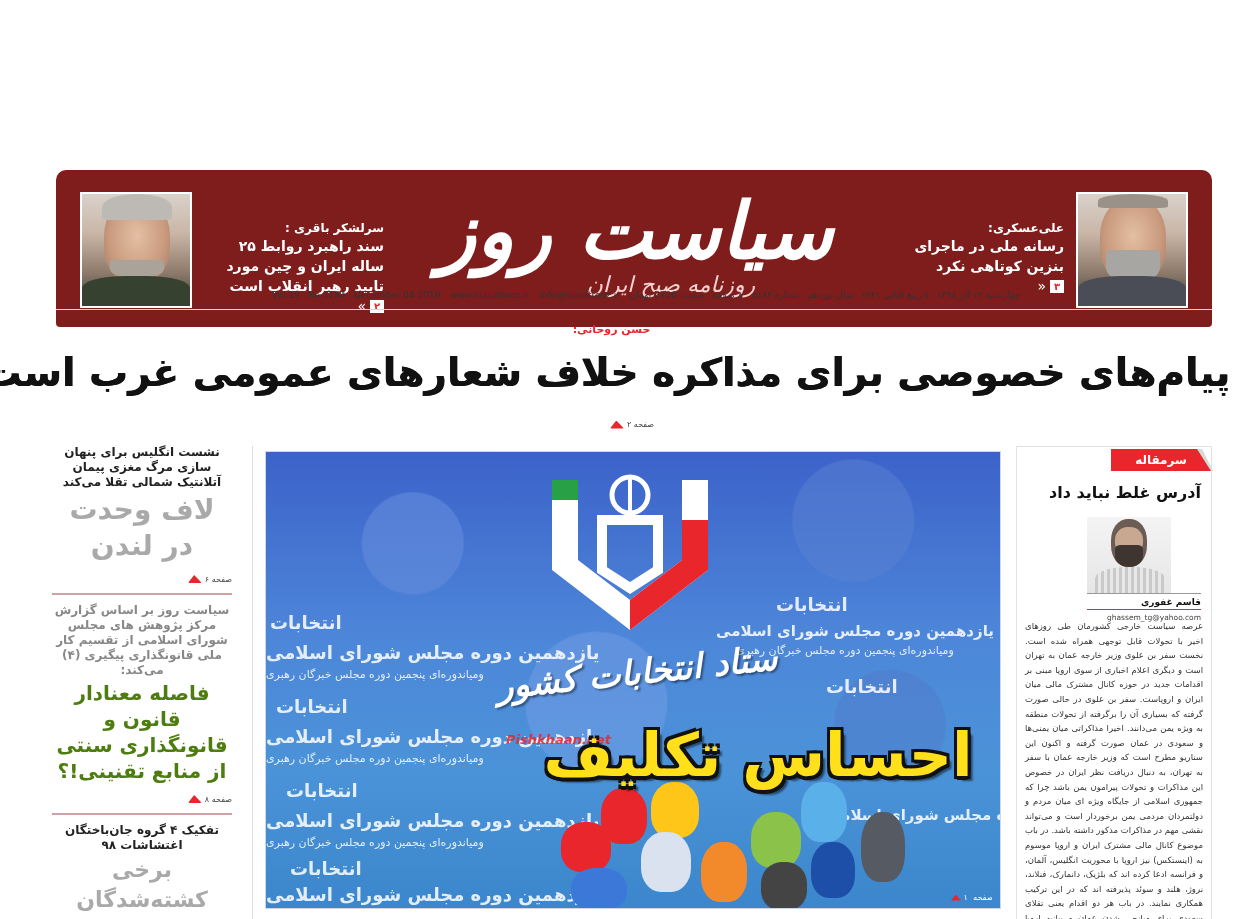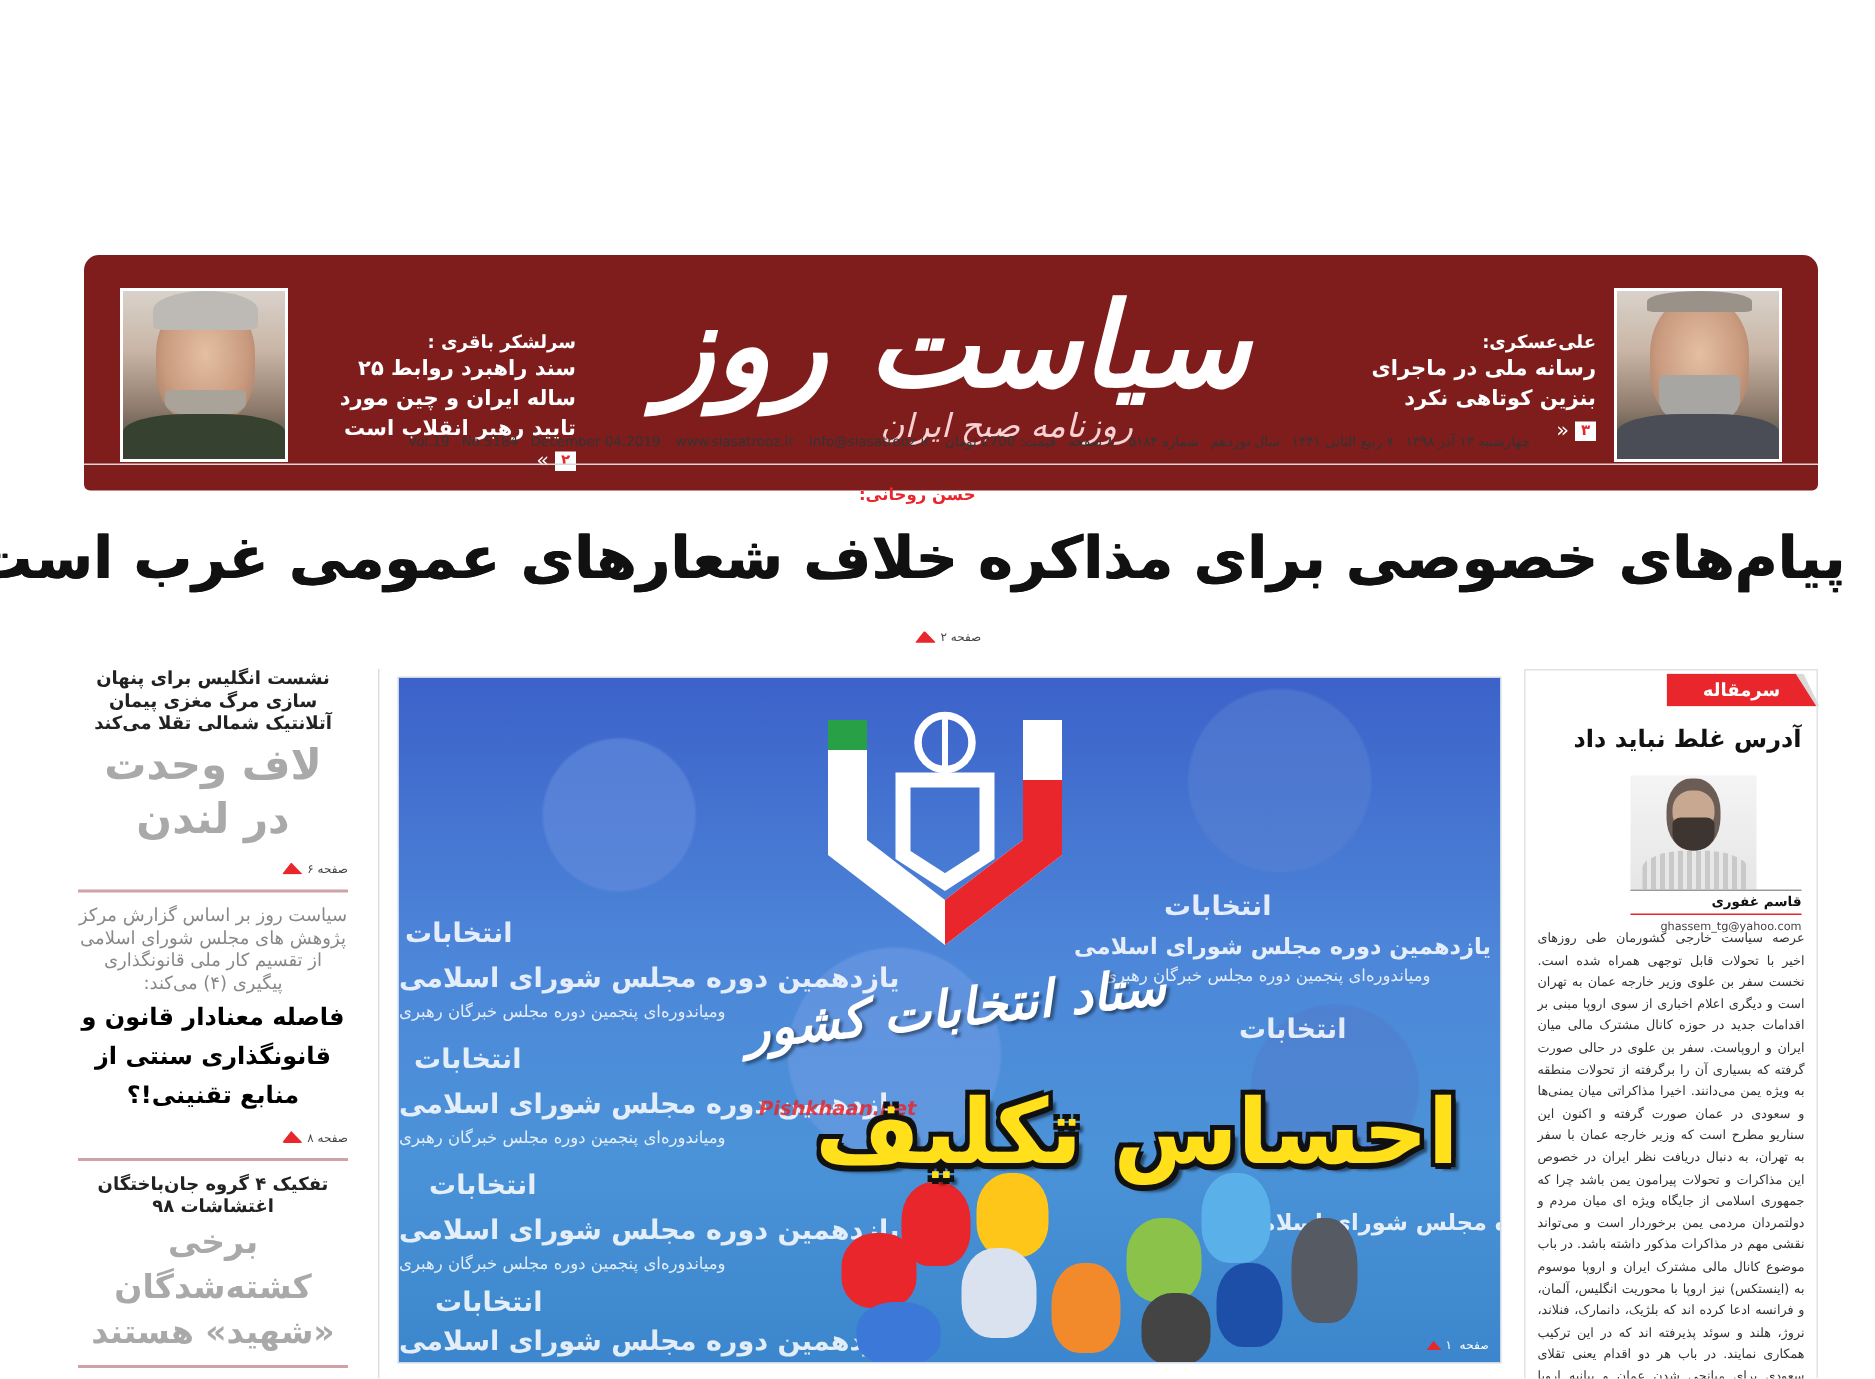--- a/index.html
+++ b/index.html
@@ -57,23 +57,23 @@
   .main-kicker { position: absolute; left: 0; width: 1223px; top: 323px; text-align: center; color: #e8262b; font-size: 11px; font-weight: bold; direction: rtl; }
   .main-headline { position: absolute; left: 40px; width: 1190px; top: 350px; text-align: center; font-size: 39px; font-weight: 900; font-family: "DejaVu Sans", sans-serif; letter-spacing: -1px; color: #111; direction: rtl; white-space: nowrap; text-shadow: 0.6px 0 0 #111; }
   .main-pageref { position: absolute; left: 610px; top: 420px; display: flex; align-items: center; gap: 2px; font-size: 8px; color: #444; }
 
   .pageref { display: inline-flex; align-items: center; gap: 3px; font-size: 8px; color: #444; direction: ltr; }
   .pageref .wedge { display: inline-block; width: 14px; height: 8px; background: #e8262b; clip-path: polygon(0 100%, 45% 0, 100% 100%); border-radius: 2px; }
 
   .left-col { position: absolute; left: 52px; top: 445px; width: 180px; direction: rtl; text-align: center; }
   .left-col .block { border-bottom: 2px solid #cfa3a5; padding-bottom: 6px; margin-bottom: 8px; }
   .left-col .sub { font-size: 12px; font-weight: bold; line-height: 15px; color: #222; }
-  .left-col .sub.grey { color: #888; font-weight: normal; }
+  .left-col .sub.grey { color: #888; font-weight: bold; }
   .left-col .big { font-size: 28px; font-weight: 900; line-height: 36px; color: #a9a9a9; margin-top: 2px; }
-  .left-col .big.dark { font-size: 16px; line-height: 26px; color: #000000; }
+  .left-col .big.dark { font-size: 20px; line-height: 26px; color: #4d7c0f; }
   .left-col .ref { text-align: right; margin-top: 4px; }
 
   .center-photo {
     position: absolute; left: 265px; top: 451px; width: 736px; height: 458px;
     background:
       radial-gradient(circle at 20% 20%, rgba(100,140,220,0.6) 0 50px, transparent 52px),
       radial-gradient(circle at 80% 15%, rgba(90,130,210,0.5) 0 60px, transparent 62px),
       radial-gradient(circle at 45% 55%, rgba(120,160,230,0.45) 0 70px, transparent 72px),
       radial-gradient(circle at 85% 60%, rgba(80,120,200,0.45) 0 55px, transparent 57px),
       linear-gradient(180deg, #3c62c9 0%, #4d86d9 40%, #4b93d8 70%, #3b86cc 100%);

